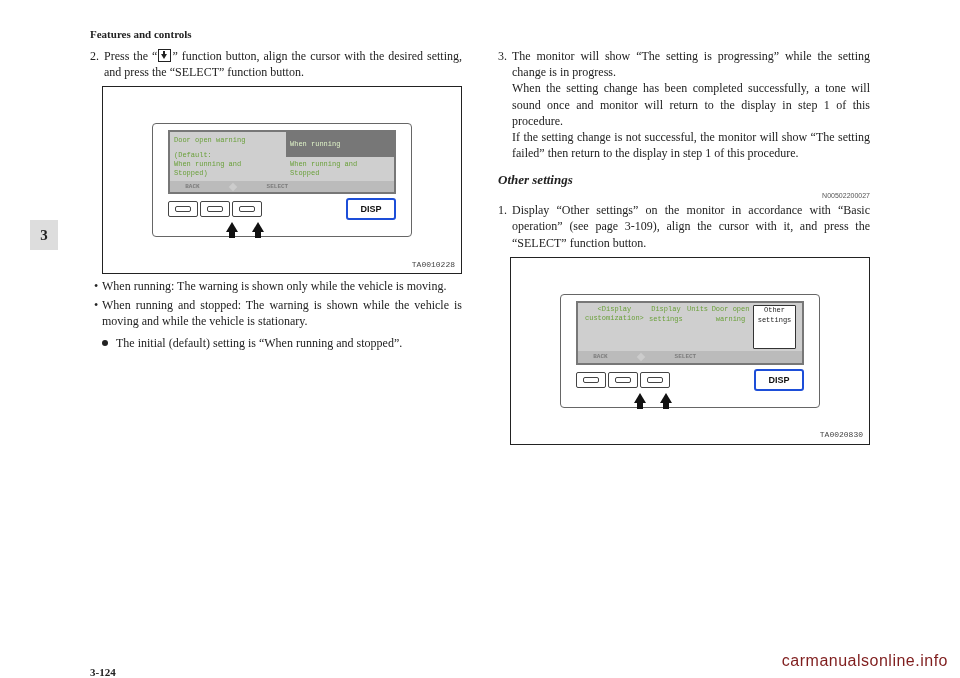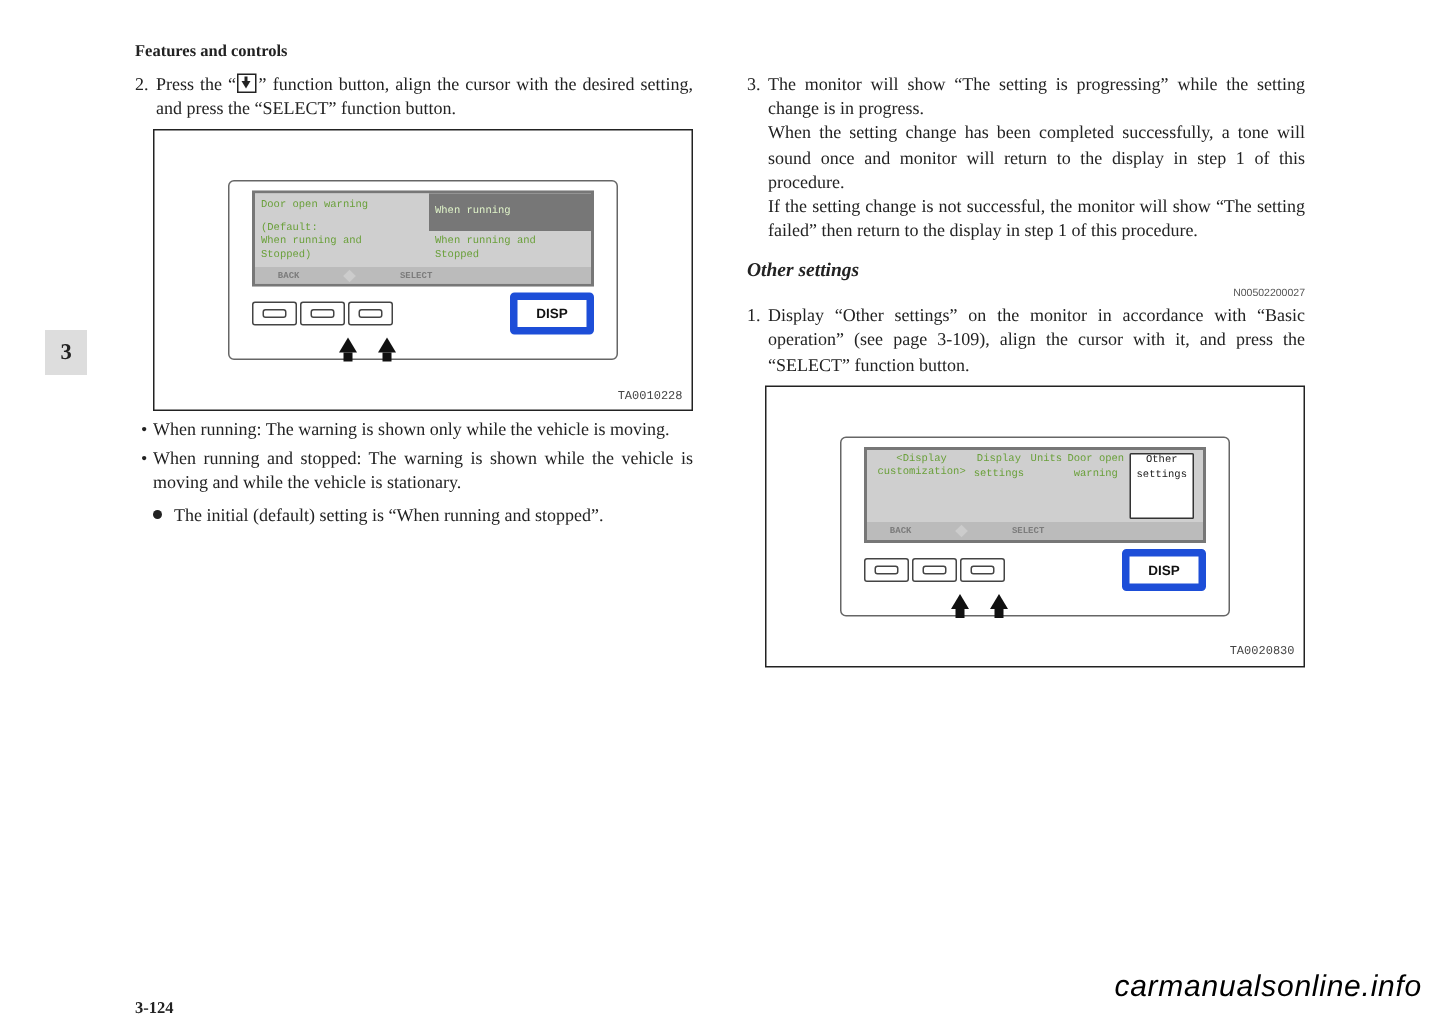--- a/index.html
+++ b/index.html
@@ -158,21 +158,21 @@
   }
   .btn-group{display:flex;gap:2px;}
   .small-btn{
     width:28px;height:14px;border:1px solid #444;border-radius:2px;
     background:#fff;display:flex;align-items:center;justify-content:center;
   }
   .small-btn::after{
     content:"";width:14px;height:4px;border:1px solid #444;border-radius:2px;
   }
   .disp-btn{
-    width:46px;height:18px;border:5px solid #1d4ed8;border-radius:3px;
+    width:46px;height:18px;border:2px solid #1d4ed8;border-radius:3px;
     display:flex;align-items:center;justify-content:center;
     font-family:Arial,sans-serif;font-size:9px;font-weight:bold;color:#111;
   }
   .up-arrows{
     display:flex;gap:14px;margin-top:2px;margin-left:-74px;
   }
   .up-arrow{
     width:0;height:0;
     border-left:6px solid transparent;
     border-right:6px solid transparent;
@@ -232,24 +232,23 @@
     bottom:0;
     font-size:11px;
     font-weight:bold;
   }
 
   .watermark{
     position:absolute;
     right:12px;
     bottom:8px;
     font-family:Arial,sans-serif;
-    font-size:20px;
-    color:#000000;
+    font-size:16px;
+    color:#7f1d1d;
     letter-spacing:0.5px;
-    font-style:italic;
   }
 </style>
 </head>
 <body>
 
 <div class="page">
   <div class="header">Features and controls</div>
 
   <div class="side-tab">3</div>
 

